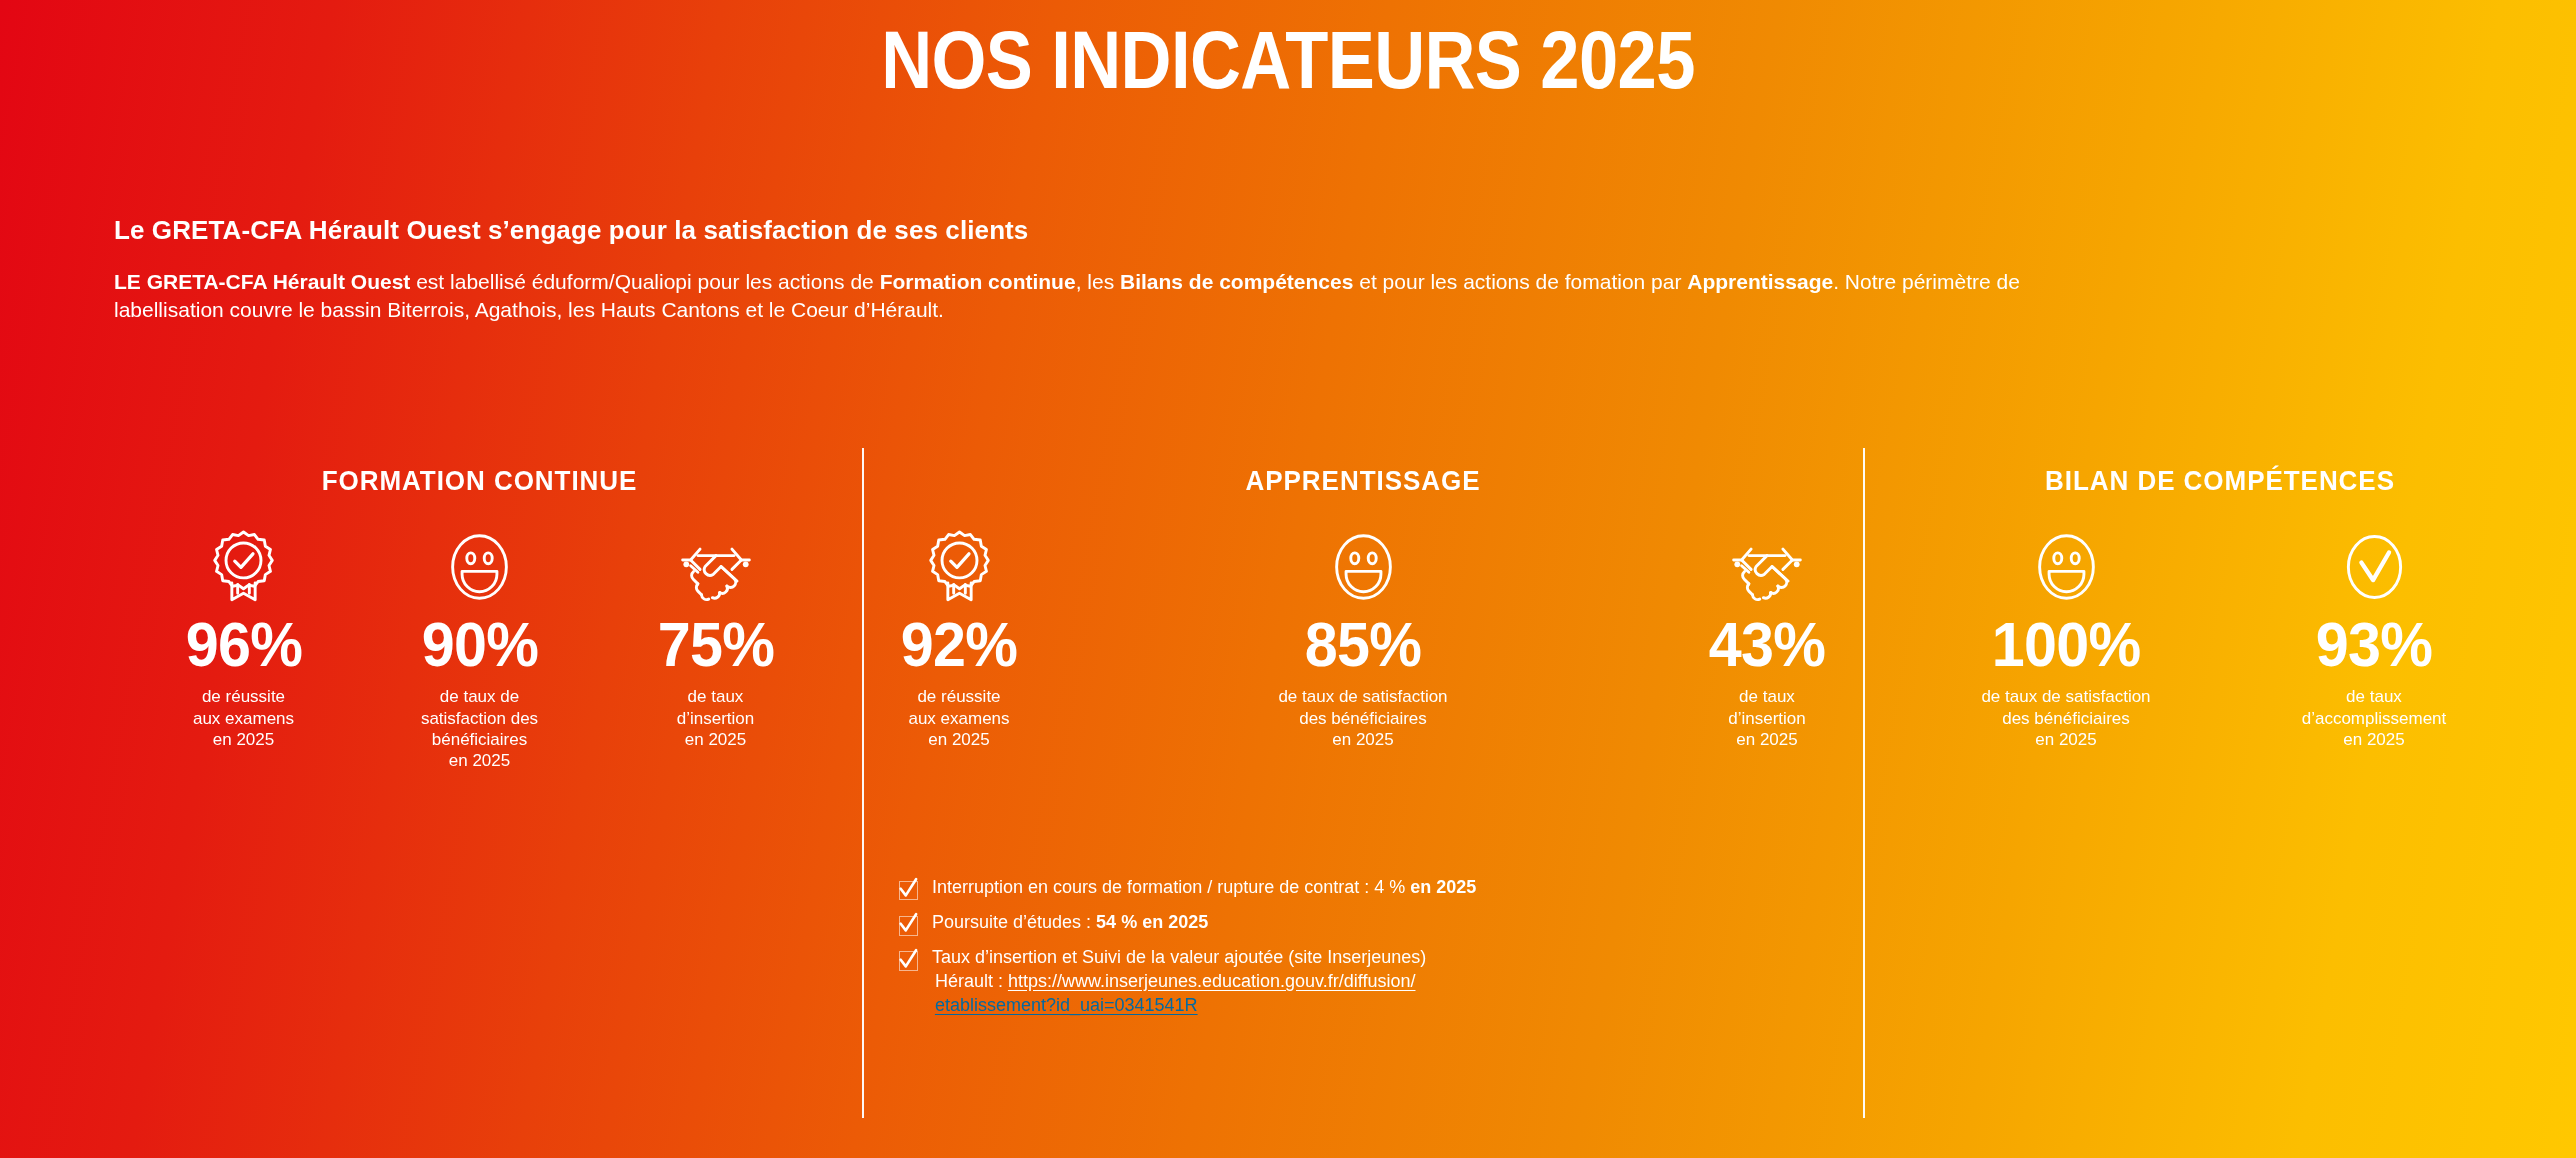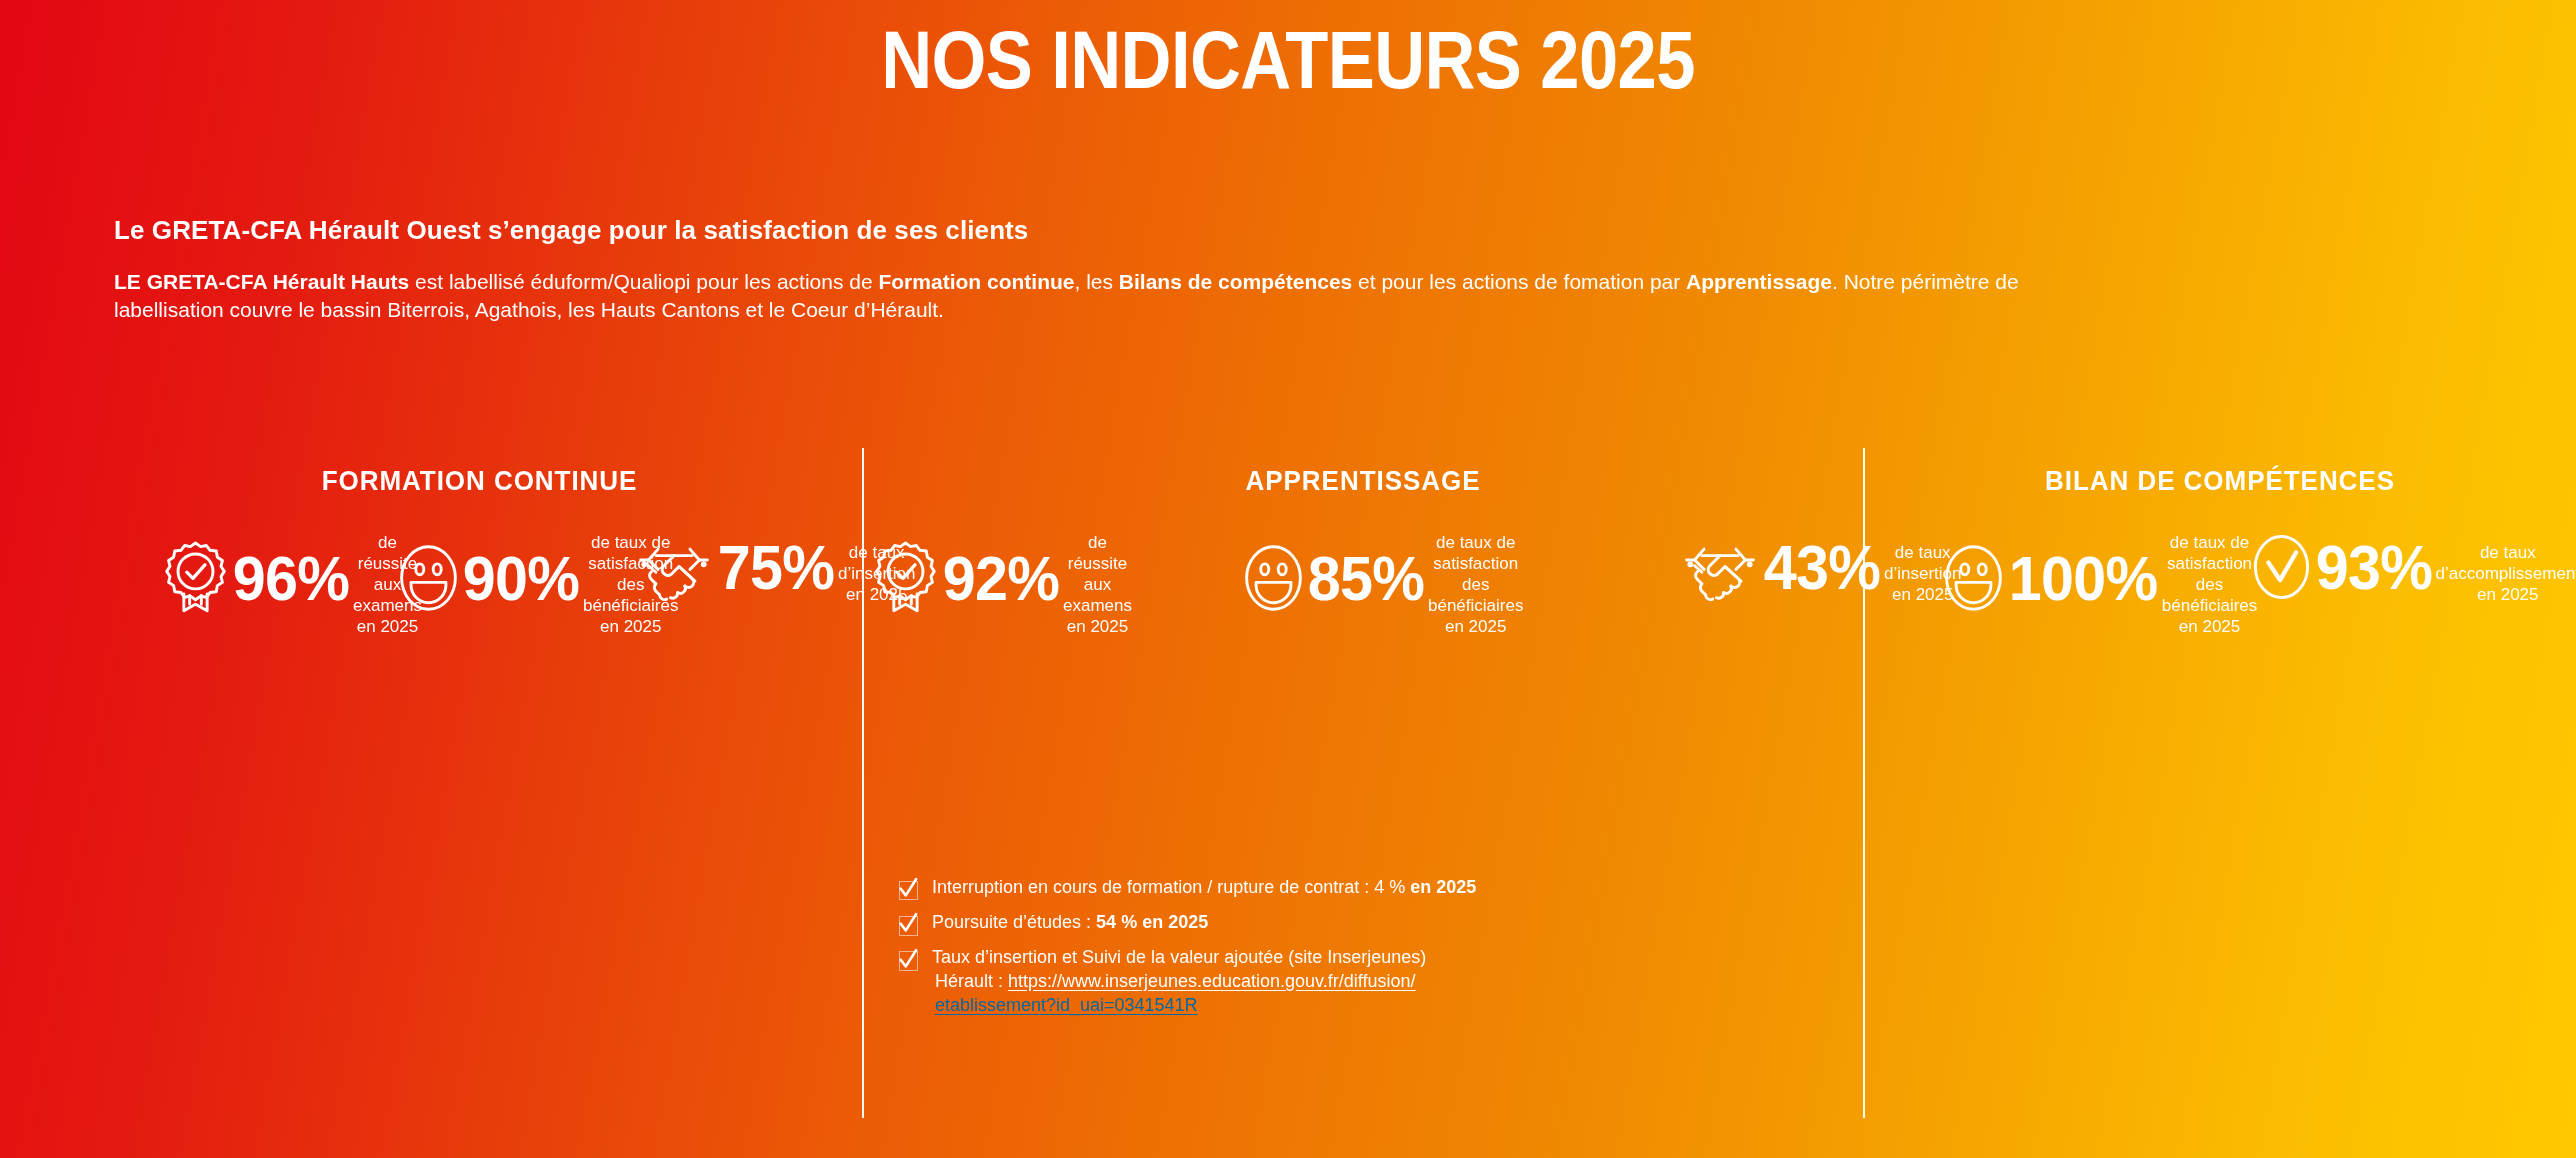--- a/index.html
+++ b/index.html
@@ -64,21 +64,21 @@
   .col{position:absolute;}
   .col-title{
     text-align:center;
     font-size:28px;
     font-weight:bold;
     letter-spacing:1px;
     transform:scaleX(0.93);
     white-space:nowrap;
   }
   .stats{display:flex;justify-content:center;align-items:flex-start;}
-  .stat{display:flex;flex-direction:row;align-items:center;}
+  .stat{display:flex;flex-direction:column;align-items:center;}
   .stat .icon{height:70px;display:flex;align-items:flex-end;justify-content:center;margin-bottom:13px;}
   .stat .icon svg{display:block;}
   .value{
     font-size:63px;font-weight:800;line-height:0.95;
     letter-spacing:-0.7px;
     transform:scaleX(0.94);
     margin-bottom:11.6px;
   }
   .caption{
     font-size:17px;line-height:1.24;text-align:center;font-weight:normal;
@@ -123,21 +123,21 @@
 </style>
 </head>
 <body>
 
 <div class="stage">
 
   <div class="title">NOS INDICATEURS 2025</div>
 
   <div class="intro">
     <h2>Le GRETA-CFA Hérault Ouest s’engage pour la satisfaction de ses clients</h2>
-    <p><b>LE GRETA-CFA Hérault Hauts</b><span> est labellisé éduform/Qualiopi pour les actions de </span><b>Formation continue</b><span>, les </span><b>Bilans de compétences</b><span> et pour les actions de fomation par </span><b>Apprentissage</b><span>. Notre périmètre de labellisation couvre le bassin Biterrois, Agathois, les Hauts Cantons et le Coeur d’Hérault.</span></p>
+    <p><b>LE GRETA-CFA Hérault Ouest</b><span> est labellisé éduform/Qualiopi pour les actions de </span><b>Formation continue</b><span>, les </span><b>Bilans de compétences</b><span> et pour les actions de fomation par </span><b>Apprentissage</b><span>. Notre périmètre de labellisation couvre le bassin Biterrois, Agathois, les Hauts Cantons et le Coeur d’Hérault.</span></p>
   </div>
 
   <div class="divider d1"></div>
   <div class="divider d2"></div>
 
   <div class="col" id="col-formation">
     <div class="col-title">FORMATION CONTINUE</div>
     <div class="stats">
 
       <div class="stat">

